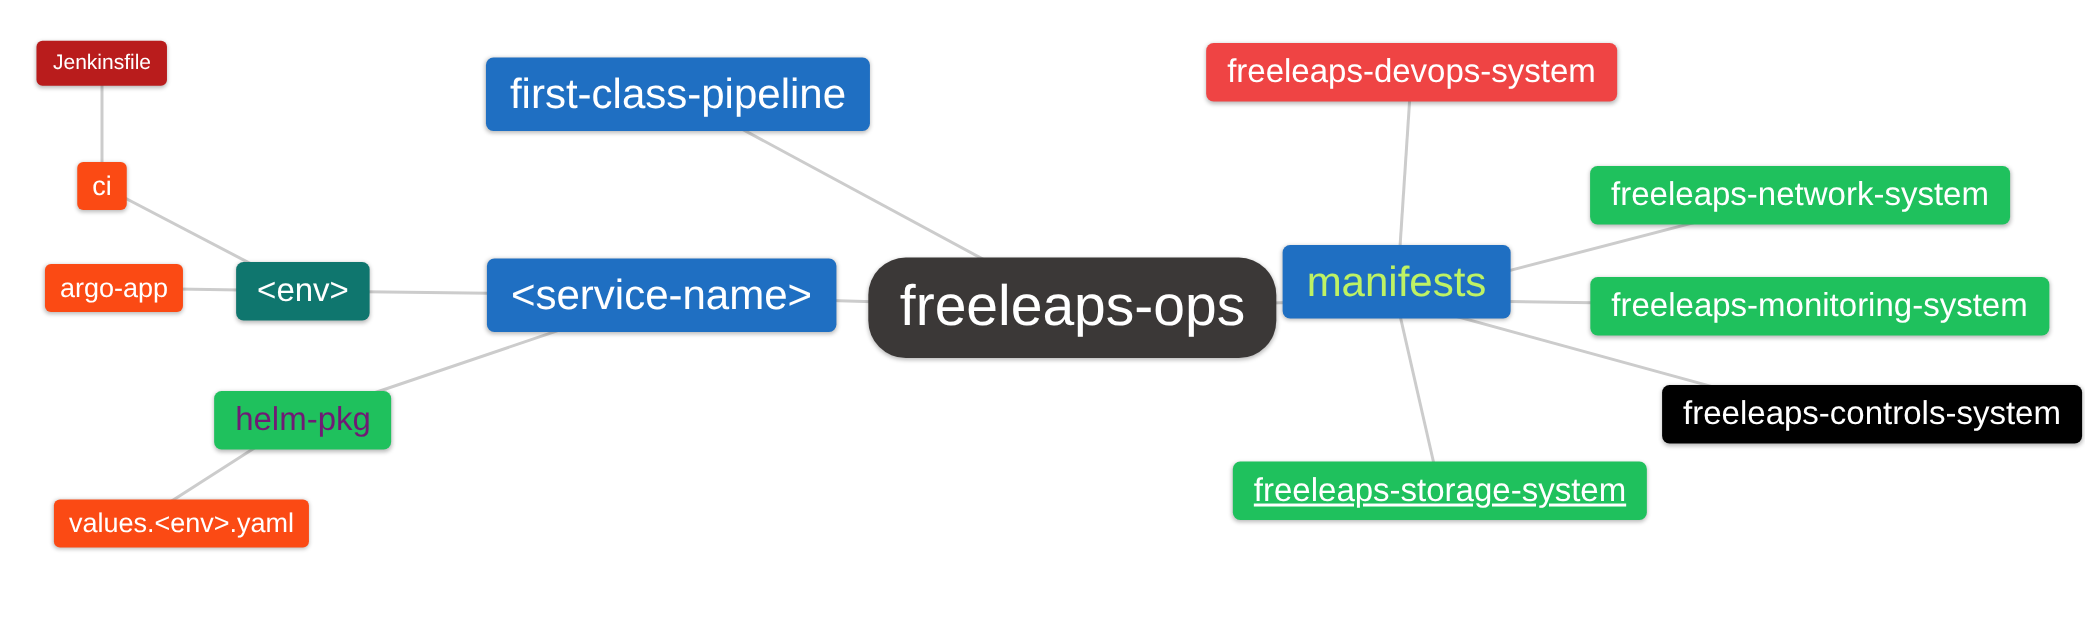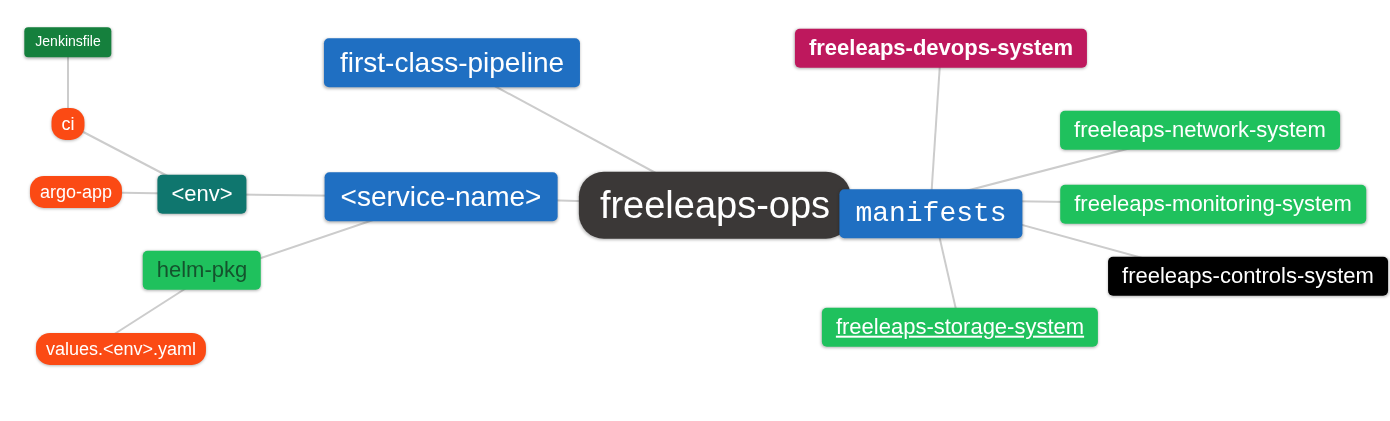--- a/index.html
+++ b/index.html
@@ -31,21 +31,21 @@
     white-space: nowrap;
     border-radius: 5px;
     box-shadow: 0 1px 3px rgba(0,0,0,0.28);
     text-align: center;
     cursor: default;
     line-height: 1.12;
   }
   .level-root   { font-size: 38px; padding: 12px 21px; border-radius: 6px; }
   .level-level1 { font-size: 28px; padding: 9px 16px;  }
   .level-level2 { font-size: 22px; padding: 7px 14px;  }
-  .level-level3 { font-size: 18px; padding: 6px 10px;  border-radius: 14px; }
+  .level-level3 { font-size: 18px; padding: 6px 10px;  border-radius: 4px; }
   .level-level4 { font-size: 14px; padding: 7px 11px;  border-radius: 4px; }
 </style>
 </head>
 <body>
 
 <div class="canvas">
   <svg class="edge-layer" id="edge-layer" viewBox="0 0 1390 421" xmlns="http://www.w3.org/2000/svg">
       <line x1="68" y1="42" x2="68" y2="124" stroke="#cccccc" stroke-width="2"></line>
       <line x1="68" y1="124" x2="202" y2="194" stroke="#cccccc" stroke-width="2"></line>
       <line x1="76" y1="192" x2="202" y2="194" stroke="#cccccc" stroke-width="2"></line>
@@ -58,26 +58,26 @@
       <line x1="931" y1="200" x2="941" y2="48" stroke="#cccccc" stroke-width="2"></line>
       <line x1="931" y1="200" x2="1200" y2="130" stroke="#cccccc" stroke-width="2"></line>
       <line x1="931" y1="200" x2="1213" y2="204" stroke="#cccccc" stroke-width="2"></line>
       <line x1="931" y1="200" x2="1208" y2="276" stroke="#cccccc" stroke-width="2"></line>
       <line x1="931" y1="200" x2="960" y2="327" stroke="#cccccc" stroke-width="2"></line>
     </svg>
   <div id="node-layer">
       <div class="node level-root" style="left: 715px; top: 205px; background: rgb(59, 56, 55); color: rgb(255, 255, 255); border-radius: 25px;">freeleaps-ops</div>
       <div class="node level-level1" style="left: 452px; top: 63px; background: rgb(31, 111, 194); color: rgb(255, 255, 255);">first-class-pipeline</div>
       <div class="node level-level1" style="left: 441px; top: 197px; background: rgb(31, 111, 194); color: rgb(255, 255, 255);">&lt;service-name&gt;</div>
-      <div class="node level-level1" style="left: 931px; top: 214px; background: rgb(31, 111, 194); color: #ffffff; font-family: Liberation Mono, monospace;">manifests</div>
+      <div class="node level-level1" style="left: 931px; top: 188px; background: rgb(31, 111, 194); color: #bef264;">manifests</div>
       <div class="node level-level2" style="left: 202px; top: 194px; background: #0f766e; color: rgb(255, 255, 255);">&lt;env&gt;</div>
-      <div class="node level-level2" style="left: 202px; top: 270px; background: rgb(31, 193, 93); color: #14532d;">helm-pkg</div>
-      <div class="node level-level2" style="left: 941px; top: 48px; background: #be185d; color: rgb(255, 255, 255); font-weight: bold;">freeleaps-devops-system</div>
+      <div class="node level-level2" style="left: 202px; top: 280px; background: rgb(31, 193, 93); color: #701a75;">helm-pkg</div>
+      <div class="node level-level2" style="left: 941px; top: 48px; background: #ef4444; color: rgb(255, 255, 255);">freeleaps-devops-system</div>
       <div class="node level-level2" style="left: 1200px; top: 130px; background: rgb(31, 193, 93); color: rgb(255, 255, 255);">freeleaps-network-system</div>
       <div class="node level-level2" style="left: 1213px; top: 204px; background: rgb(31, 193, 93); color: rgb(255, 255, 255);">freeleaps-monitoring-system</div>
       <div class="node level-level2" style="left: 1208px; top: 276px; background: #000000; color: rgb(255, 255, 255); margin-left: 40px;">freeleaps-controls-system</div>
       <div class="node level-level2" style="left: 960px; top: 327px; background: rgb(31, 193, 93); color: rgb(255, 255, 255); text-decoration: underline;">freeleaps-storage-system</div>
       <div class="node level-level3" style="left: 68px; top: 124px; background: rgb(251, 74, 20); color: rgb(255, 255, 255);">ci</div>
       <div class="node level-level3" style="left: 76px; top: 192px; background: rgb(251, 74, 20); color: rgb(255, 255, 255);">argo-app</div>
       <div class="node level-level3" style="left: 91px; top: 349px; background: rgb(251, 74, 20); color: rgb(255, 255, 255); margin-left: 30px;">values.&lt;env&gt;.yaml</div>
-      <div class="node level-level4" style="left: 68px; top: 42px; background: #15803d; color: rgb(255, 255, 255);">Jenkinsfile</div>
+      <div class="node level-level4" style="left: 68px; top: 42px; background: #b91c1c; color: rgb(255, 255, 255);">Jenkinsfile</div>
     </div>
 </div>
 
 </body></html>

